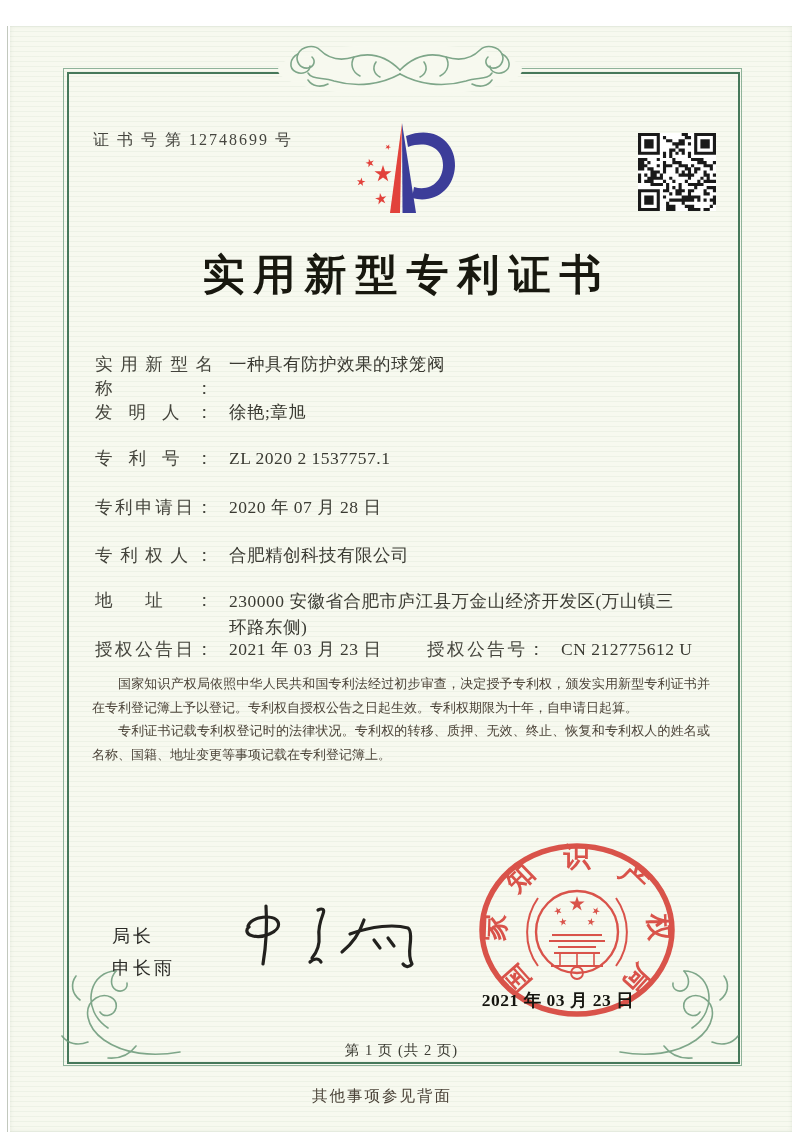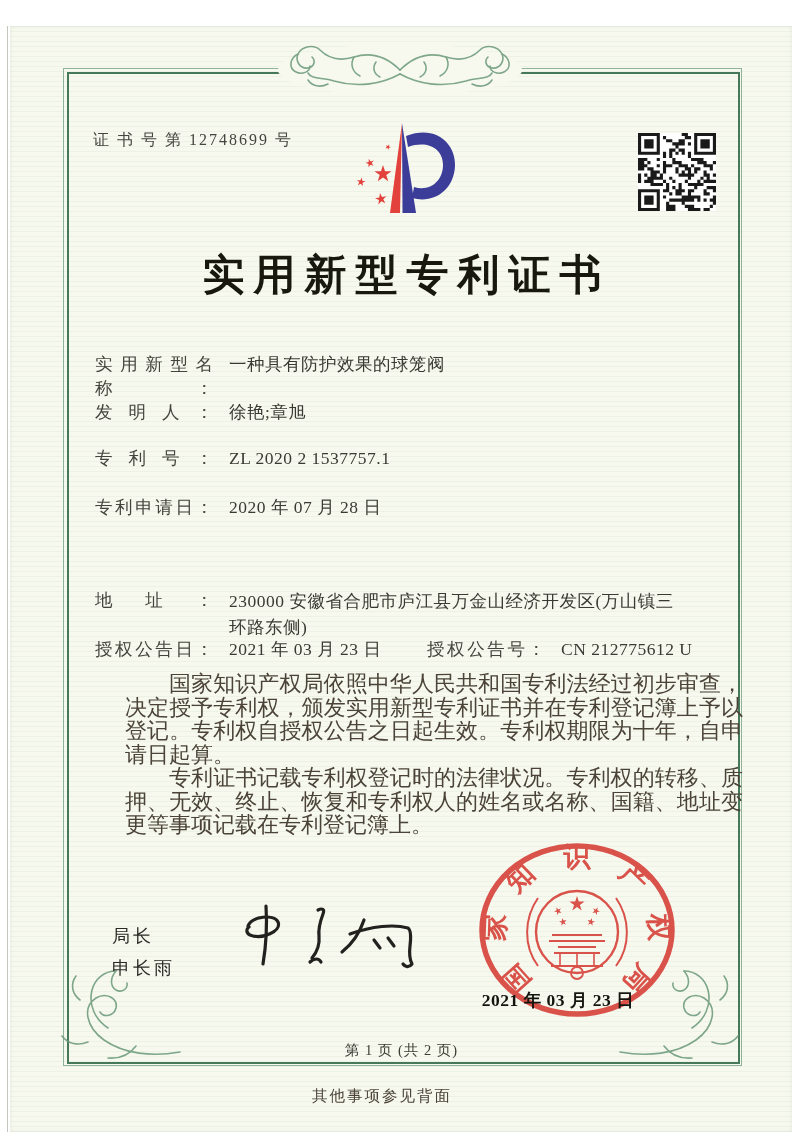--- a/index.html
+++ b/index.html
@@ -12,22 +12,22 @@
   .border-outer{position:absolute;left:63px;top:68px;width:677px;height:996px;border:1px solid #8fb39a;}
   .border-inner{position:absolute;left:67px;top:72px;width:669px;height:988px;border:2px solid #46785a;}
   .cert-no{position:absolute;left:93px;top:130px;font-size:16px;letter-spacing:2px;color:#45453f;}
   .title{position:absolute;left:4px;right:0;top:247px;text-align:center;font-size:42px;font-weight:600;
          letter-spacing:9px;text-indent:9px;color:#18180f;}
   .frow{position:absolute;left:95px;display:flex;align-items:flex-start;font-size:17.5px;color:#3c3c33;line-height:24px;}
   .flabel{flex:0 0 118px;width:118px;text-align:justify;text-align-last:justify;color:#44443c;}
   .fvalue{margin-left:16px;color:#3a3a32;letter-spacing:0.5px;}
   .fvalue.addr{width:452px;line-height:26px;}
   .flabel.second{margin-left:8px;}
-  .paras{position:absolute;left:92px;top:672px;width:618px;font-size:22px;line-height:23.5px;
-         color:#4b4338;text-align:justify;margin-left:33px;}
+  .paras{position:absolute;left:92px;top:672px;width:618px;font-size:13px;line-height:23.5px;
+         color:#4b4338;text-align:justify;}
   .paras p{margin:0;text-indent:2em;}
   .signer{position:absolute;left:112px;font-family:"Liberation Sans","DejaVu Sans",sans-serif;
           font-size:18px;color:#2a2a26;letter-spacing:3px;}
   .sig-svg{position:absolute;left:222px;top:888px;}
   .seal-svg{position:absolute;left:475px;top:840px;opacity:0.92;}
   .seal-date{position:absolute;left:458px;top:988px;width:200px;text-align:center;font-size:17.5px;
              font-weight:700;color:#15150f;letter-spacing:0.5px;}
   .page-num{position:absolute;left:63px;width:677px;top:1041px;text-align:center;font-size:14.5px;
             letter-spacing:1px;color:#3c3c33;}
   .back-note{position:absolute;left:0;right:36px;top:1086px;text-align:center;font-size:15.5px;
@@ -119,20 +119,24 @@
     <span class="fvalue">徐艳;章旭</span>
   </div>
   <div class="frow" style="top:446px">
     <span class="flabel">专利号：</span>
     <span class="fvalue">ZL 2020 2 1537757.1</span>
   </div>
   <div class="frow" style="top:495px">
     <span class="flabel">专利申请日：</span>
     <span class="fvalue">2020 年 07 月 28 日</span>
   </div>
+  <div class="frow" style="top:543px">
+    <span class="flabel">专利权人：</span>
+    <span class="fvalue">合肥精创科技有限公司</span>
+  </div>
   <div class="frow" style="top:588px">
     <span class="flabel">地址：</span>
     <span class="fvalue addr">230000 安徽省合肥市庐江县万金山经济开发区(万山镇三环路东侧)</span>
   </div>
   <div class="frow" style="top:637px">
     <span class="flabel">授权公告日：</span>
     <span class="fvalue" style="width:190px">2021 年 03 月 23 日</span>
     <span class="flabel second">授权公告号：</span>
     <span class="fvalue">CN 212775612 U</span>
   </div>

